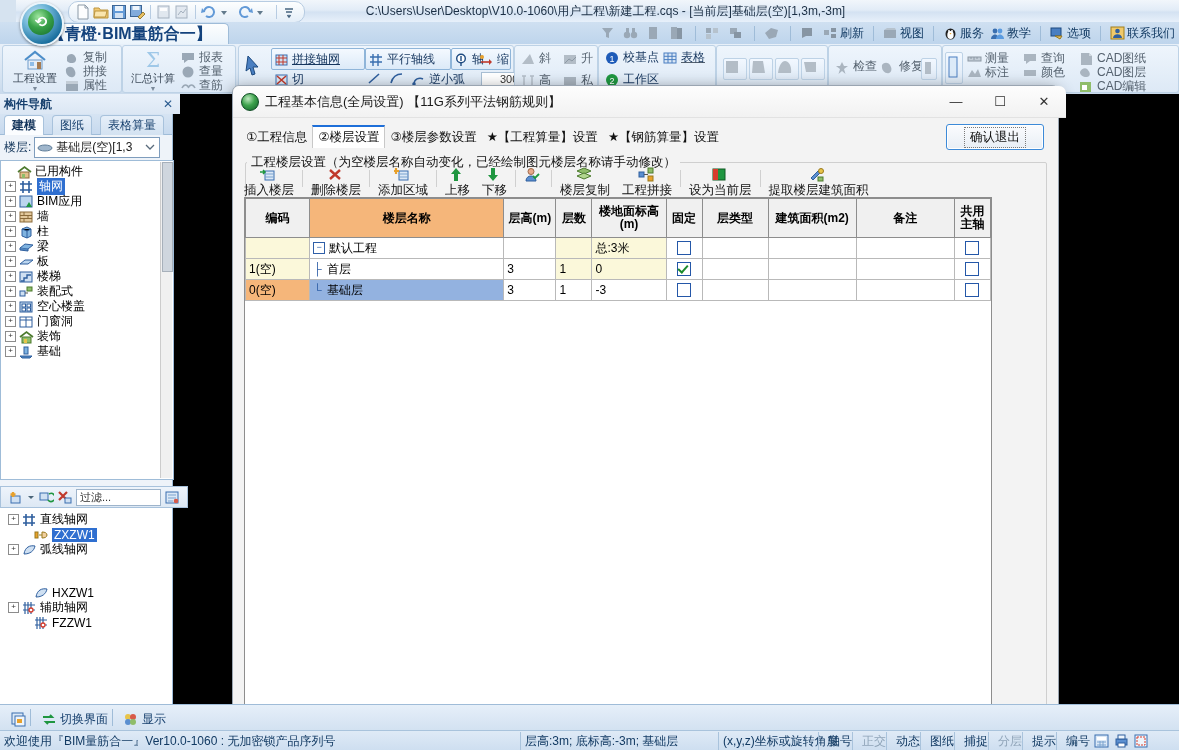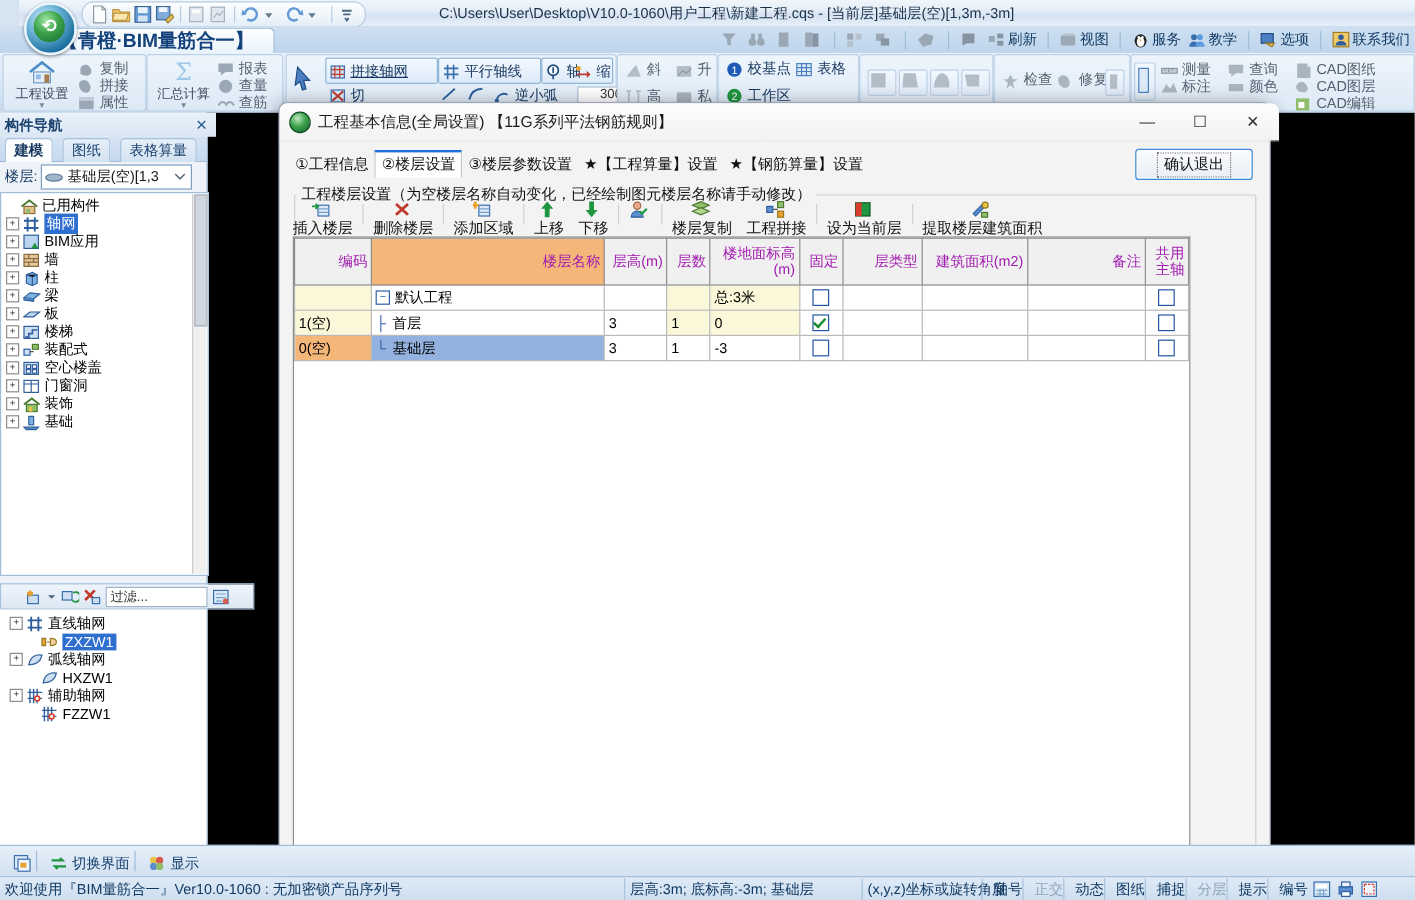--- a/index.html
+++ b/index.html
@@ -101,21 +101,21 @@
   .tn .exp{width:9px;height:9px;border:1px solid #8c8c8c;background:#fff;font-size:8px;line-height:7px;
     text-align:center;color:#333;margin-right:3px;display:inline-block;}
   .tn .nox{width:9px;margin-right:3px;display:inline-block;}
   .tn .ti{width:15px;height:14px;margin-right:3px;display:inline-block;}
   .tn .tl{color:#000;}
   .tn .tl.sel{background:#2f6fd0;color:#fff;padding:0 2px;}
   .vscroll{position:absolute;right:1px;top:1px;width:11px;height:316px;background:#f0f0f0;border-left:1px solid #ccc;}
   .vscroll .thumb{position:absolute;left:1px;top:0;width:9px;height:108px;background:#cfd6de;border:1px solid #a7b0ba;}
   .filterbar{position:absolute;left:0;top:392px;width:172px;height:20px;
     background:linear-gradient(to bottom,#eef4fb,#dde8f4);border:1px solid #a8c2dc;
-    display:flex;align-items:center;gap:3px;padding:0 19px;justify-content:flex-end;}
+    display:flex;align-items:center;gap:3px;padding:0 7px;justify-content:flex-end;}
   .filterbar .fi{width:16px;height:15px;display:inline-block;}
   .filterbar .fin{flex:1;height:15px;background:#fff;border:1px solid #9eb4cb;font-size:11px;
     display:flex;align-items:center;padding-left:3px;color:#333;}
   .tree2{position:absolute;left:0;top:414px;width:172px;height:290px;background:#fff;}
 
   
   .canvas{position:absolute;left:172px;top:94px;width:1007px;height:610px;background:#000;}
 
   
   .dlg{position:absolute;left:232px;top:85px;width:825px;height:634px;
@@ -144,22 +144,22 @@
   .gbox-cap{position:absolute;left:14px;top:68px;background:#f3f3f3;padding:0 4px;font-size:12.5px;color:#111;}
   .dtoolbar{position:absolute;left:238px;top:165px;width:808px;height:26px;display:flex;align-items:center;}
   .dtb{display:flex;align-items:center;font-size:12.5px;color:#111;padding:0 6px;height:22px;white-space:nowrap;flex-direction:column;}
   .dtb .dbi{width:16px;height:15px;margin-right:3px;display:inline-block;}
   .dtb-sep{width:1px;height:17px;background:#d0d0d0;margin:0 2px;}
 
   
   .tbl{position:absolute;left:244px;top:197px;width:746px;height:510px;
     background:#fff;border:1px solid #8d8d8d;}
   table.grid{border-collapse:collapse;width:746px;table-layout:fixed;}
-  table.grid th{border:1px solid #8d8d8d;background:#f0f0f0;font-size:12px;font-weight:normal;
-    color:#a21caf;height:38px;padding:0 3px;text-align:right;vertical-align:middle;line-height:13px;}
+  table.grid th{border:1px solid #8d8d8d;background:#f0f0f0;font-size:12px;font-weight:bold;
+    color:#000000;height:38px;padding:0 3px;text-align:center;vertical-align:middle;line-height:13px;}
   table.grid th.name{background:#f5b67a;}
   table.grid td{border:1px solid #b9b9b9;font-size:12px;height:20px;padding:0 3px;color:#000;
     vertical-align:middle;overflow:hidden;white-space:nowrap;}
   td.code{background:#fbf8da;text-align:left;}
   td.code.selc{background:#f5b67a;}
   td.yl{background:#fbf8da;}
   tr.rsel td.nm{background:#93b2e0;}
   tr.rsel td.h,tr.rsel td.n,tr.rsel td.e{background:#fff;}
   .chk{width:12px;height:12px;border:1px solid #2457a8;background:#fff;display:inline-block;
     position:relative;vertical-align:-2px;}
@@ -529,21 +529,21 @@
     </div>
 
     <div class="grp" style="left:598px;width:116px;">
       <div class="smitem" style="left:6px;top:3px;">
         <span class="si"><svg width="15" height="14" viewBox="0 0 15 14">
               <circle cx="7" cy="7" r="6" fill="#1e5bb8"></circle>
               <text x="7" y="10.5" font-size="9" text-anchor="middle" fill="#fff" font-family="Liberation Sans, sans-serif">1</text>
             </svg></span>
         <span style="color:#16365e;">校基点</span>
       </div>
-      <div class="smitem" style="left:64px;top:3px;">
+      <div class="smitem" style="left:64px;top:3px;text-decoration:underline;">
         <span class="si"><svg width="15" height="14" viewBox="0 0 15 14">
               <rect x="1" y="2" width="12" height="10" fill="#dbe8f6" stroke="#4a7fc1"></rect>
               <path d="M1 5.3h12M1 8.6h12M5 2v10M9 2v10" stroke="#4a7fc1"></path>
             </svg></span>
         <span style="color:#16365e;">表格</span>
       </div>
       <div class="smitem" style="left:6px;top:25px;">
         <span class="si"><svg width="15" height="14" viewBox="0 0 15 14">
               <circle cx="7" cy="7" r="6" fill="#1f9640"></circle>
               <text x="7" y="10.5" font-size="9" text-anchor="middle" fill="#fff" font-family="Liberation Sans, sans-serif">2</text>
@@ -828,21 +828,21 @@
               </svg></span>
             <span class="tl sel">ZXZW1</span>
           </div>
           <div class="tn" style="padding-left: 0px;">
             <span class="exp">+</span>
             <span class="ti"><svg width="15" height="14" viewBox="0 0 15 14">
                 <path d="M2 11C3 4 8 2 13 3c-1 5-5 8-11 8z" fill="#cfe0f2" stroke="#2f5f9e"></path>
               </svg></span>
             <span class="tl">弧线轴网</span>
           </div>
-          <div class="tn" style="padding-left: 14px;">
+          <div class="tn" style="padding-left: 14px; margin-top: 28px;">
             <span class="nox"></span>
             <span class="ti"><svg width="15" height="14" viewBox="0 0 15 14">
                 <path d="M2 11C3 4 8 2 13 3c-1 5-5 8-11 8z" fill="#cfe0f2" stroke="#2f5f9e"></path>
               </svg></span>
             <span class="tl">HXZW1</span>
           </div>
           <div class="tn" style="padding-left: 0px;">
             <span class="exp">+</span>
             <span class="ti"><svg width="15" height="14" viewBox="0 0 15 14">
                 <path d="M3 1v12M6 1v12M9 1v12M1 4h12M1 9h12" stroke="#2f5f9e" stroke-width="1.2"></path>

